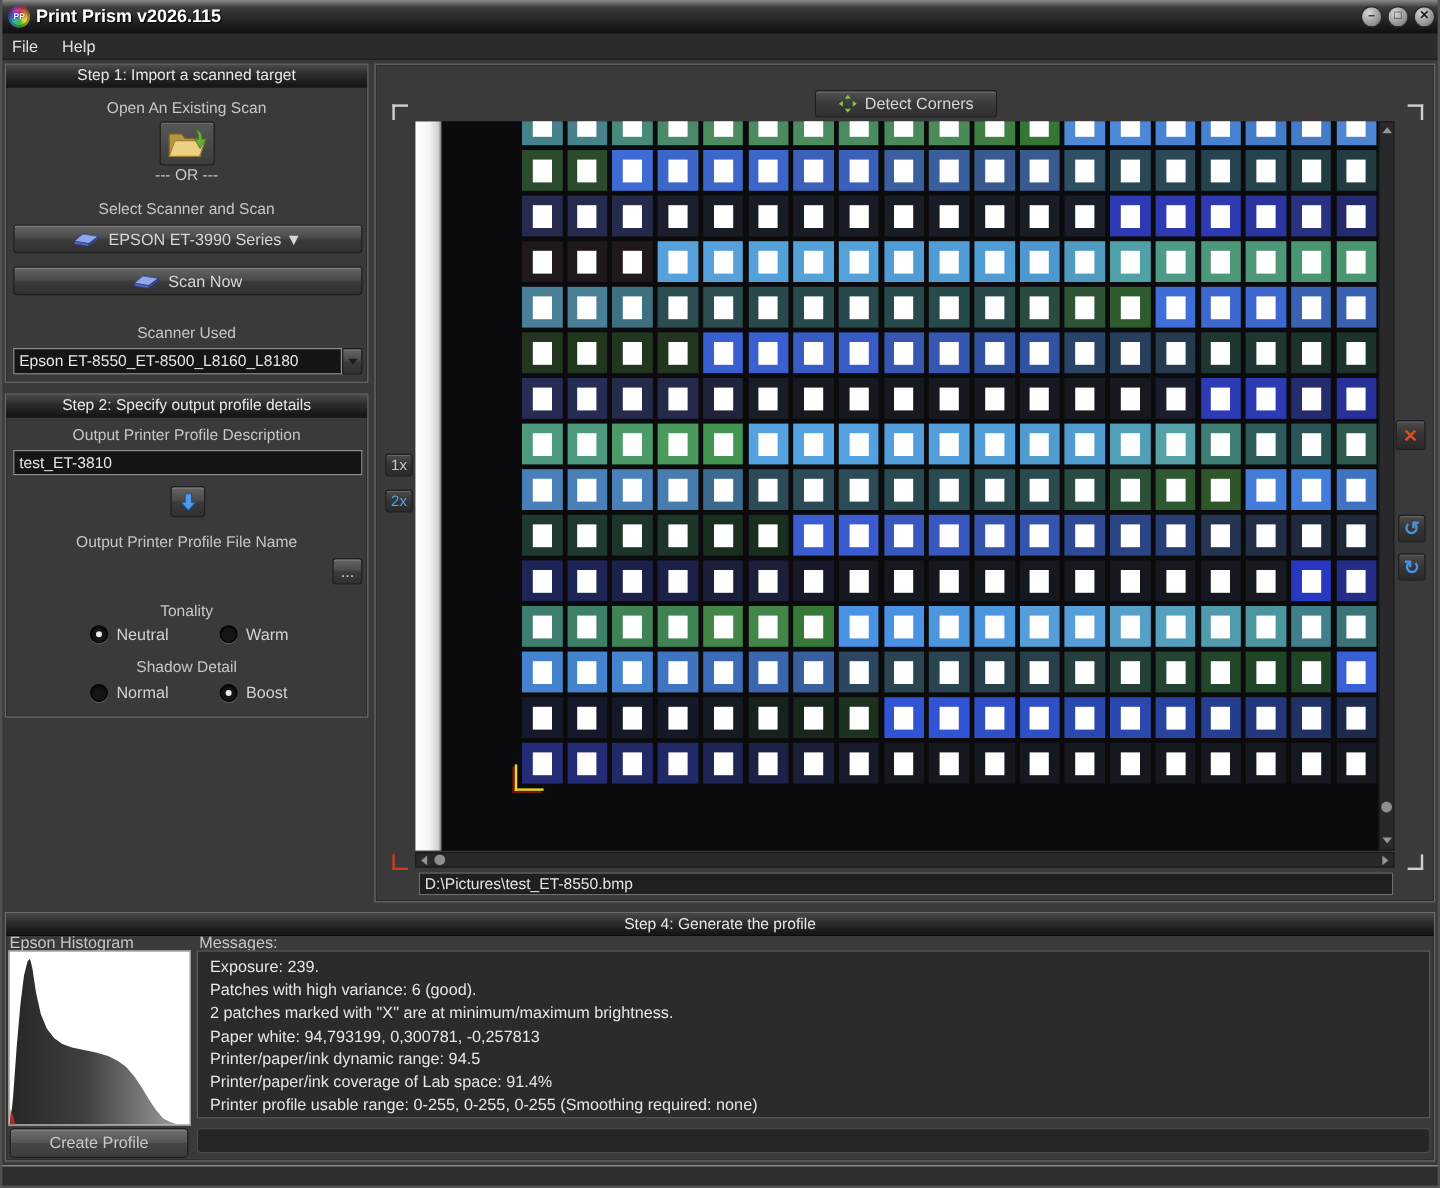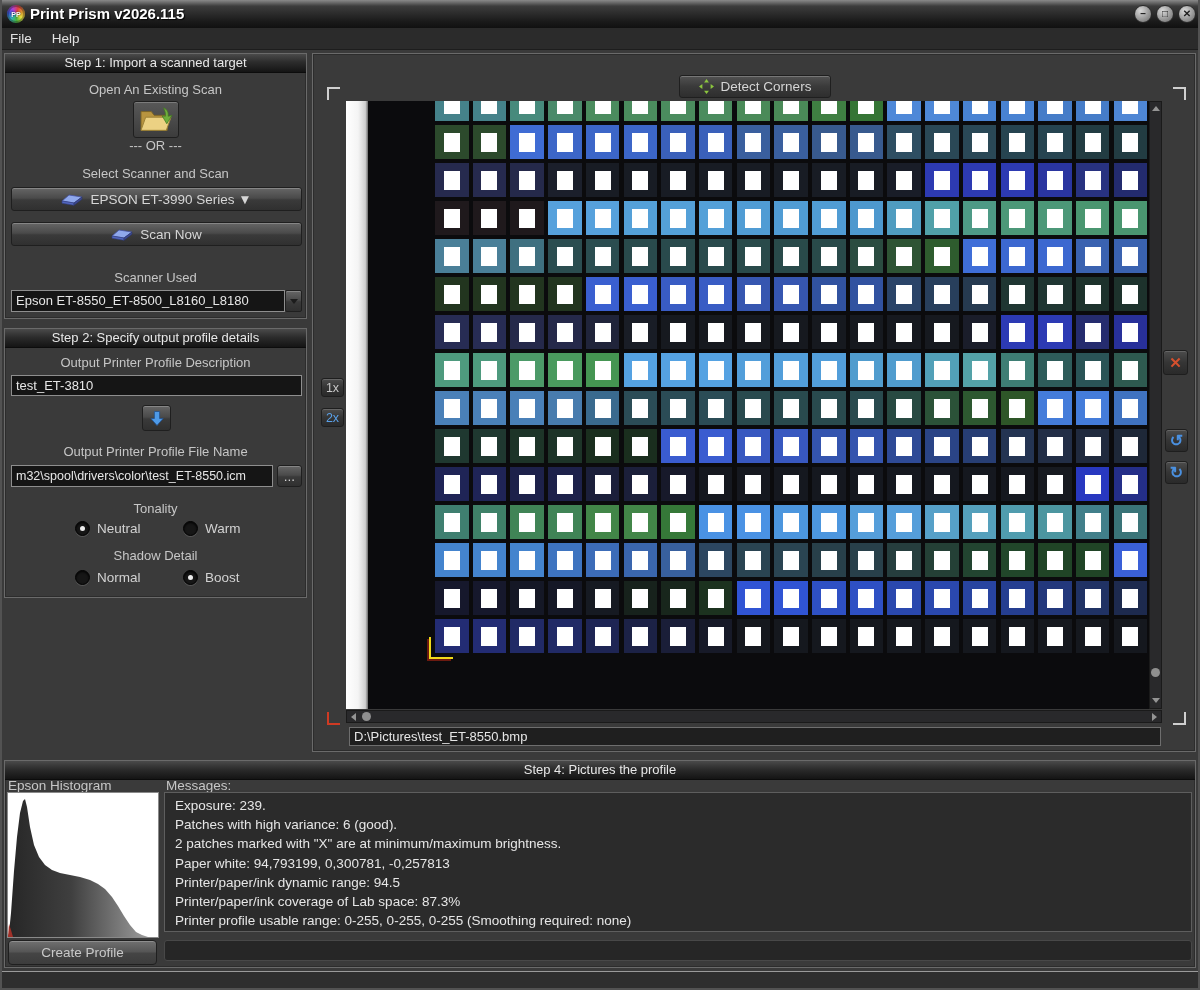--- a/index.html
+++ b/index.html
@@ -149,21 +149,20 @@
     <div class="lbl center" style="top:26px;">Output Printer Profile Description</div>
     <div class="field" style="left:6px;top:46px;width:291px;height:21px;">test_ET-3810</div>
     <div class="btn" style="left:137px;top:76px;width:29px;height:26px;">
       <span style="display:flex;">
         <svg width="14" height="17" viewBox="0 0 16 18">
           <polygon points="8,17 1,9 5,9 5,1 11,1 11,9 15,9" fill="#4e9ae8" stroke="#26538e" stroke-width="1"></polygon>
         </svg>
       </span>
     </div>
     <div class="lbl center" style="top:115px;">Output Printer Profile File Name</div>
-    <div class="field" style="left:6px;top:136px;width:262px;height:22px;line-height:20px;font-size:12.5px;">m32\spool\drivers\color\test_ET-8550.icm</div>
     <div class="btn" style="left:272px;top:136px;width:25px;height:22px;">...</div>
     <div class="lbl center" style="top:172px;">Tonality</div>
     <div class="radio-wrap checked" style="left:70px;top:192px;">
       <span class="radio"></span>
         <span class="radio-label">Neutral</span>
     </div>
     <div class="radio-wrap" style="left:178px;top:192px;">
       <span class="radio"></span>
         <span class="radio-label">Warm</span>
     </div>
@@ -1082,21 +1081,21 @@
     <div class="scrollbar" style="left:33px;top:656px;width:816px;height:13px;">
       <span class="tri" style="left:4px;top:2px;border-top:4px solid transparent;border-bottom:4px solid transparent;border-right:5px solid #949494;"></span>
       <span class="thumb" style="left:15px;top:1px;"></span>
       <span class="tri" style="left:805px;top:2px;border-top:4px solid transparent;border-bottom:4px solid transparent;border-left:5px solid #949494;"></span>
     </div>
 
     <div class="field" style="left:36px;top:673px;width:812px;height:19px;line-height:17px;background:#1f1f1f;border-color:#6e6e6e;">D:\Pictures\test_ET-8550.bmp</div>
   </div>
 
   <div class="panel" style="left:4px;top:760px;width:1192px;height:208px;">
-    <div class="panel-header">Step 4: Pictures the profile</div>
+    <div class="panel-header">Step 4: Generate the profile</div>
     <div class="lbl" style="left:3px;top:17px;font-size:13.5px;">Epson Histogram</div>
     <div class="hist-box">
       <svg width="150" height="144" viewBox="0 0 150 144" preserveAspectRatio="none">
         <defs>
           <linearGradient id="hg" x1="0" y1="0" x2="1" y2="0">
             <stop offset="0" stop-color="#262626"></stop>
             <stop offset="0.45" stop-color="#3f3f3f"></stop>
             <stop offset="0.8" stop-color="#7a7a7a"></stop>
             <stop offset="1" stop-color="#9c9c9c"></stop>
           </linearGradient>
@@ -1106,21 +1105,21 @@
       </svg>
     </div>
     <div class="btn" style="left:3px;top:179px;width:149px;height:25px;border-radius:4px;color:#c9c9c9;background:linear-gradient(180deg,#707070,#555555 48%,#454545 52%,#3c3c3c);">Create Profile</div>
     <div class="lbl" style="left:161px;top:17px;font-size:13.5px;">Messages:</div>
     <div class="messages-box">
         <div>Exposure: 239.</div>
         <div>Patches with high variance: 6 (good).</div>
         <div>2 patches marked with "X" are at minimum/maximum brightness.</div>
         <div>Paper white: 94,793199, 0,300781, -0,257813</div>
         <div>Printer/paper/ink dynamic range: 94.5</div>
-        <div>Printer/paper/ink coverage of Lab space: 87.3%</div>
+        <div>Printer/paper/ink coverage of Lab space: 91.4%</div>
         <div>Printer profile usable range: 0-255, 0-255, 0-255 (Smoothing required: none)</div>
       </div>
     <div class="progress"></div>
   </div>
 
   <div class="statusbar">
     <span>Finished.  ICC profile saved as: C:\Windows\System32\spool\drivers\color\test_ET-8550.icm</span>
   </div>
 </div>
 

